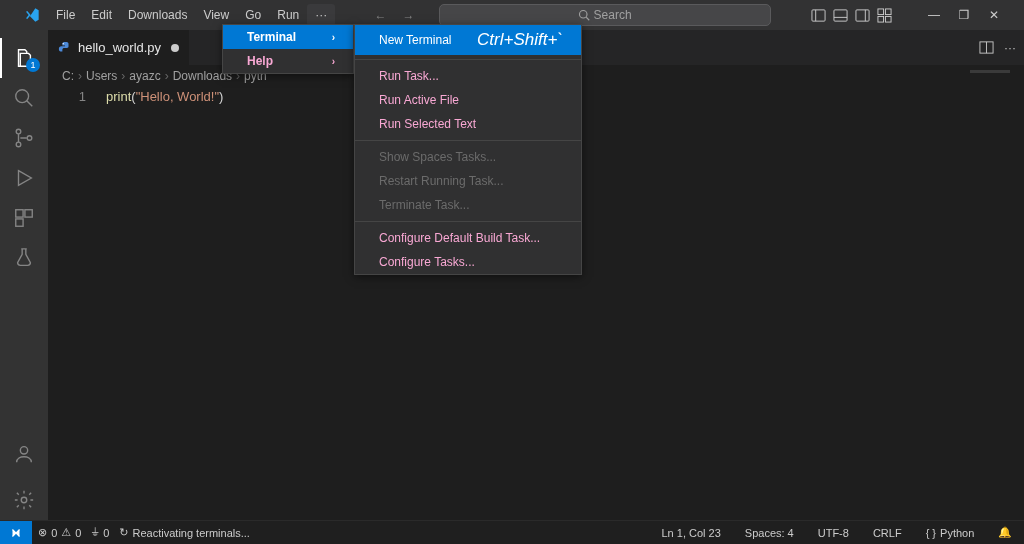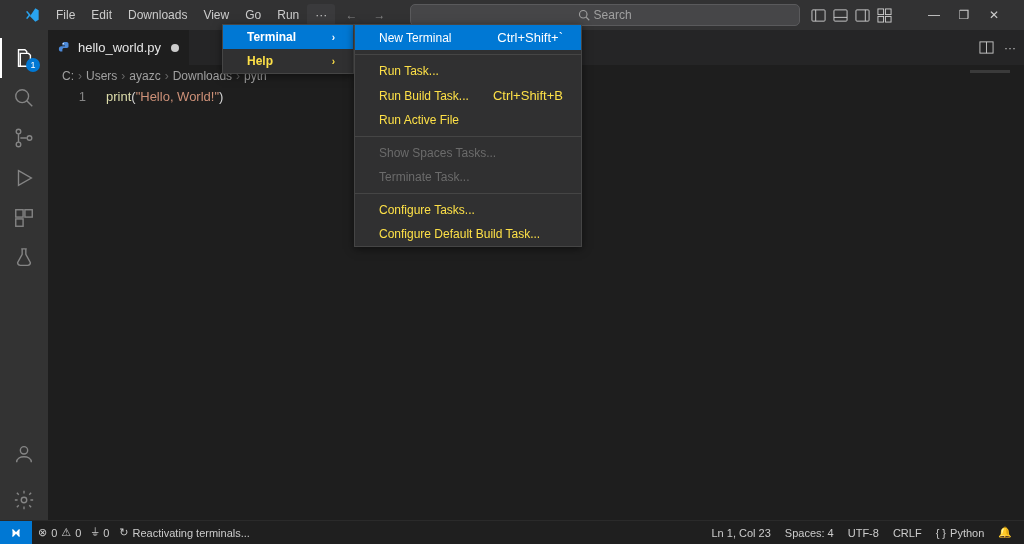--- a/index.html
+++ b/index.html
@@ -4,21 +4,21 @@
 <style>
 * { margin: 0; padding: 0; box-sizing: border-box; font-family: -apple-system, "Segoe UI", sans-serif; }
 body { width: 1024px; height: 544px; background: #1e1e1e; color: #cccccc; font-size: 12px; overflow: hidden; position: relative; }
 .titlebar { height: 30px; background: #323233; display: flex; align-items: center; padding: 0 24px; }
 .titlebar .logo { width: 16px; height: 16px; margin-right: 8px; display:flex; align-items:center; justify-content:center;}
 .menubar { display: flex; gap: 0; }
 .menubar-item { padding: 4px 8px; cursor: pointer; color: #cccccc; }
 .menubar-item.overflow { padding: 4px 8px; background: #3a3a3c; border-radius:3px;}
 .title-center { flex: 1; display: flex; align-items: center; justify-content: center; gap: 24px; }
 .nav-arrows { display: flex; gap: 16px; color: #858585; }
-.search-bar { width: 390px; height: 22px; background: #464648; border: 1px solid #5a5a5c; border-radius: 5px; display: flex; align-items: center; justify-content: center; color: #a0a0a0; gap: 4px; }
+.search-bar { width: 332px; height: 22px; background: #464648; border: 1px solid #5a5a5c; border-radius: 5px; display: flex; align-items: center; justify-content: center; color: #a0a0a0; gap: 4px; }
 .title-right { display: flex; align-items: center; gap: 12px; }
 .layout-icons { display: flex; gap: 6px; color: #cccccc; }
 .layout-icons span { width:16px; display:flex; justify-content:center;}
 .window-controls { display: flex; gap: 18px; margin-left: 24px; color: #cccccc; }
 .window-controls span{ width:12px; text-align:center;}
 
 .main { display: flex; height: 490px; }
 .activitybar { width: 48px; background: #333333; display: flex; flex-direction: column; align-items: center; padding-top: 8px; }
 .activitybar .act-item { width: 48px; height: 40px; display: flex; align-items: center; justify-content: center; color: #858585; position: relative; cursor: pointer; }
 .activitybar .act-item.active { color: #ffffff; }
@@ -38,31 +38,31 @@
 .gutter { width: 58px; text-align: right; padding-right: 20px; color: #858585; }
 .code-text { color: #d4d4d4; }
 .fn { color: #dcdcaa; }
 .str { color: #ce9178; }
 .minimap-indicator { position:absolute; right: 14px; top: 70px; width: 40px; height: 3px; background: #3a3a3a;}
 
 
 .popup-menu { position: absolute; background: #303031; border: 1px solid #454545; box-shadow: 0 2px 8px rgba(0,0,0,0.5); z-index: 50; }
 .popup-menu.overflow-menu { left: 222px; top: 24px; width: 132px; font-weight: bold; }
 .popup-menu.terminal-menu { left: 354px; top: 24px; width: 228px; }
-.menu-row { display: flex; align-items: center; justify-content: space-between; padding: 5px 18px 5px 24px; color: #fde047; cursor: pointer; font-size: 12px; }
+.menu-row { display: flex; align-items: center; justify-content: space-between; padding: 5px 18px 5px 24px; color: #f9a8d4; cursor: pointer; font-size: 12px; }
 .menu-row.highlight { background: #0078d4; color: #ffffff; }
 .menu-row.disabled { color: #6b6b6b; cursor: default; }
 .menu-sep { height: 1px; background: #454545; margin: 4px 0; }
-.menu-row .shortcut { color: inherit; font-size: 13px; }
+.menu-row .shortcut { color: inherit; font-size: 17px; font-style: italic; }
 .menu-row .chev { font-size: 10px; }
 
 .statusbar { position: absolute; bottom: 0; left: 0; right: 0; height: 24px; background: #1f1f1f; display: flex; align-items: center; font-size: 11px; color: #cccccc; border-top: 1px solid #2a2a2a;}
 .statusbar .remote { width: 32px; height: 24px; background: #0078d4; display: flex; align-items: center; justify-content: center; color: #fff; margin-right: 6px; }
 .statusbar .left-items { display: flex; align-items: center; gap: 10px; }
-.statusbar .right-items { margin-left: auto; display: flex; align-items: center; gap: 14px; padding-right: 12px; padding-left: 9px; }
+.statusbar .right-items { margin-left: auto; display: flex; align-items: center; gap: 24px; padding-right: 12px; padding-left: 9px; }
 .stat-item { display: flex; align-items: center; gap: 4px; }
 
 svg { display: block; }
 </style>
 </head>
 <body>
 
 <div class="titlebar">
   <span class="logo">
     <svg width="16" height="16" viewBox="0 0 24 24">
@@ -236,39 +236,41 @@
 <div class="popup-menu terminal-menu">
   <div class="menu-row highlight">
     <span>New Terminal</span>
     <span class="shortcut">Ctrl+Shift+`</span>
   </div>
   <div class="menu-sep"></div>
   <div class="menu-row">
       <span>Run Task...</span>
     </div>
   <div class="menu-row">
-    <span>Run Build Task...</span>
-    <span class="shortcut">Ctrl+Shift+B</span>
-  </div>
-  <div class="menu-row">
       <span>Run Active File</span>
+    </div>
+  <div class="menu-row">
+      <span>Run Selected Text</span>
     </div>
   <div class="menu-sep"></div>
   <div class="menu-row disabled">
       <span>Show Spaces Tasks...</span>
     </div>
   <div class="menu-row disabled">
+      <span>Restart Running Task...</span>
+    </div>
+  <div class="menu-row disabled">
       <span>Terminate Task...</span>
     </div>
   <div class="menu-sep"></div>
   <div class="menu-row">
+      <span>Configure Default Build Task...</span>
+    </div>
+  <div class="menu-row">
       <span>Configure Tasks...</span>
-    </div>
-  <div class="menu-row">
-      <span>Configure Default Build Task...</span>
     </div>
 </div>
 
 <div class="statusbar">
   <div class="remote">
     <svg width="14" height="14" viewBox="0 0 16 16">
         <path fill="#fff" d="M4 4l4 4-4 4M12 4l-4 4 4 4" stroke="#fff" stroke-width="1.3"></path>
       </svg>
   </div>
   <div class="left-items">

